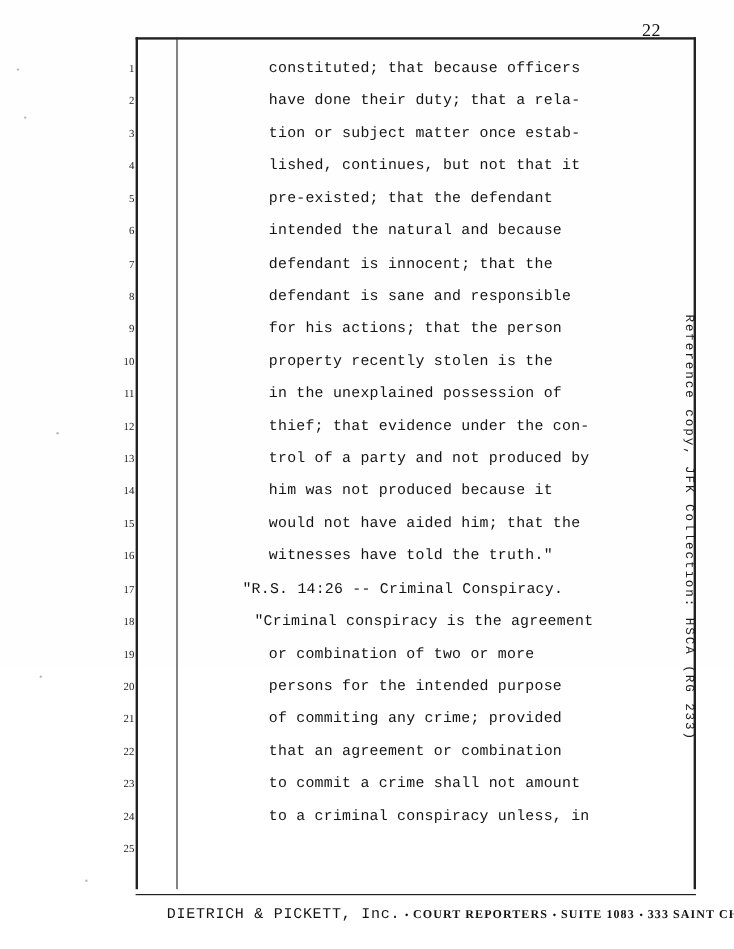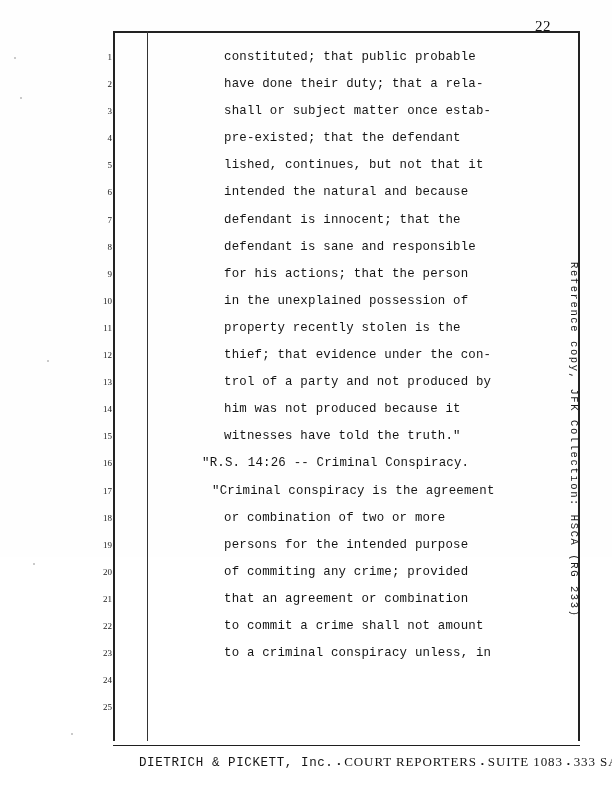--- a/index.html
+++ b/index.html
@@ -126,22 +126,23 @@
     white-space: nowrap;
     color: #141414;
   }
   .footer .firm {
     font-family: Liberation Mono, monospace;
     font-size: 12.5px;
     letter-spacing: 0.6px;
   }
   .footer .meta {
     font-family: "Liberation Serif", serif;
-    font-size: 13px;
+    font-size: 10px;
     letter-spacing: 0.9px;
+    font-weight: bold;
   }
   .footer .sep {
     font-size: 8px;
     padding: 0 4px;
   }
   .footer-rule {
     position: absolute;
     left: 113px;
     top: 745px;
     width: 467px;
@@ -196,34 +197,35 @@
       <div>19</div>
       <div>20</div>
       <div>21</div>
       <div>22</div>
       <div>23</div>
       <div>24</div>
       <div>25</div>
     </div>
 
   <div class="doc-body" id="doc-body">
-      <div class="doc-line">constituted; that public probable</div>
+      <div class="doc-line">constituted; that because officers</div>
       <div class="doc-line">have done their duty; that a rela-</div>
-      <div class="doc-line">shall or subject matter once estab-</div>
+      <div class="doc-line">tion or subject matter once estab-</div>
+      <div class="doc-line">lished, continues, but not that it</div>
       <div class="doc-line">pre-existed; that the defendant</div>
-      <div class="doc-line">lished, continues, but not that it</div>
       <div class="doc-line">intended the natural and because</div>
       <div class="doc-line">defendant is innocent; that the</div>
       <div class="doc-line">defendant is sane and responsible</div>
       <div class="doc-line">for his actions; that the person</div>
+      <div class="doc-line">property recently stolen is the</div>
       <div class="doc-line">in the unexplained possession of</div>
-      <div class="doc-line">property recently stolen is the</div>
       <div class="doc-line">thief; that evidence under the con-</div>
       <div class="doc-line">trol of a party and not produced by</div>
       <div class="doc-line">him was not produced because it</div>
+      <div class="doc-line">would not have aided him; that the</div>
       <div class="doc-line">witnesses have told the truth."</div>
       <div class="doc-line indent-quote">"R.S. 14:26 -- Criminal Conspiracy.</div>
       <div class="doc-line indent-quote2">"Criminal conspiracy is the agreement</div>
       <div class="doc-line">or combination of two or more</div>
       <div class="doc-line">persons for the intended purpose</div>
       <div class="doc-line">of commiting any crime; provided</div>
       <div class="doc-line">that an agreement or combination</div>
       <div class="doc-line">to commit a crime shall not amount</div>
       <div class="doc-line">to a criminal conspiracy unless, in</div>
     </div>

